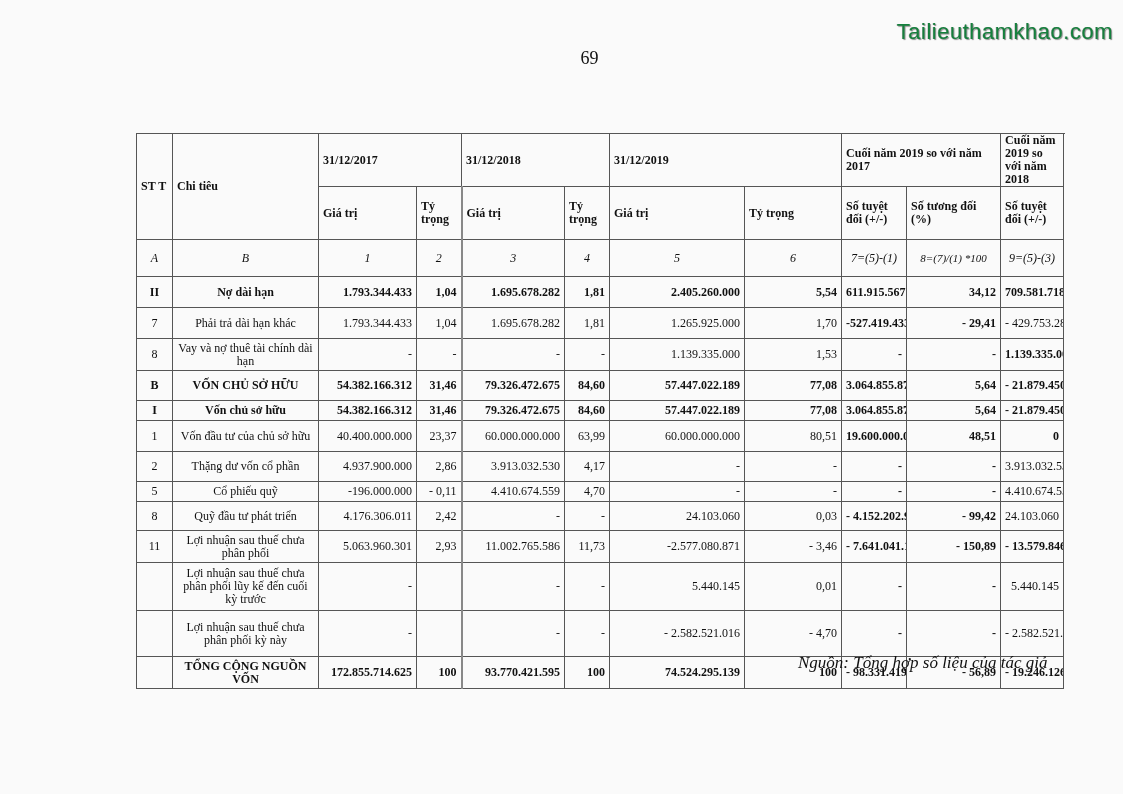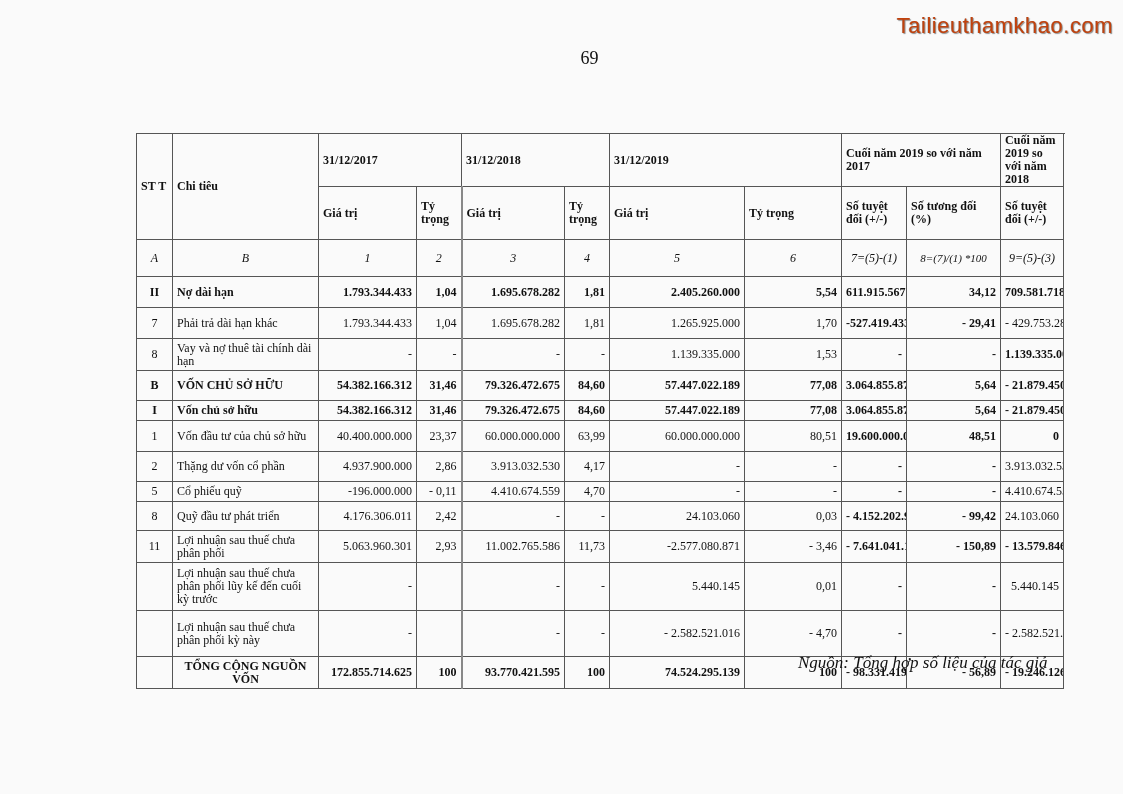--- a/index.html
+++ b/index.html
@@ -11,24 +11,24 @@
       width: 1123px;
       height: 794px;
       position: relative;
       overflow: hidden;
       font-family: "Liberation Serif", "DejaVu Serif", serif;
       color: #111;
     }
     .watermark {
       position: absolute;
       right: 10px;
-      top: 13px;
+      top: 19px;
       font-family: "Liberation Sans", "DejaVu Sans", sans-serif;
       font-size: 22px;
-      color: #c2410c;
+      color: #15803d;
       letter-spacing: 0.5px;
       text-shadow: 1px 1px 1px #8a8a8a, -0.5px -0.5px 0 #b5b5b5;
     }
     .page-number {
       position: absolute;
       left: 0;
       width: 1179px;
       top: 48px;
       text-align: center;
       font-size: 18px;
@@ -50,21 +50,21 @@
       white-space: nowrap;
     }
     table.fin th {
       font-weight: bold;
       text-align: left;
       font-size: 12px;
     }
     table.fin th.wrap, table.fin td.wrap { white-space: normal; }
     .c { text-align: center; margin-left: 8px; }
     .r { text-align: right; }
-    .l { text-align: left; }
+    .l { text-align: center; }
     .b { font-weight: bold; }
     .i { }
     .idx td { font-style: italic; text-align: center; font-size: 12px; }
     .thick-l { border-left: 2px solid #888 !important; }
     .source {
       position: absolute;
       left: 798px;
       top: 653px;
       font-size: 17px;
       font-style: italic;

